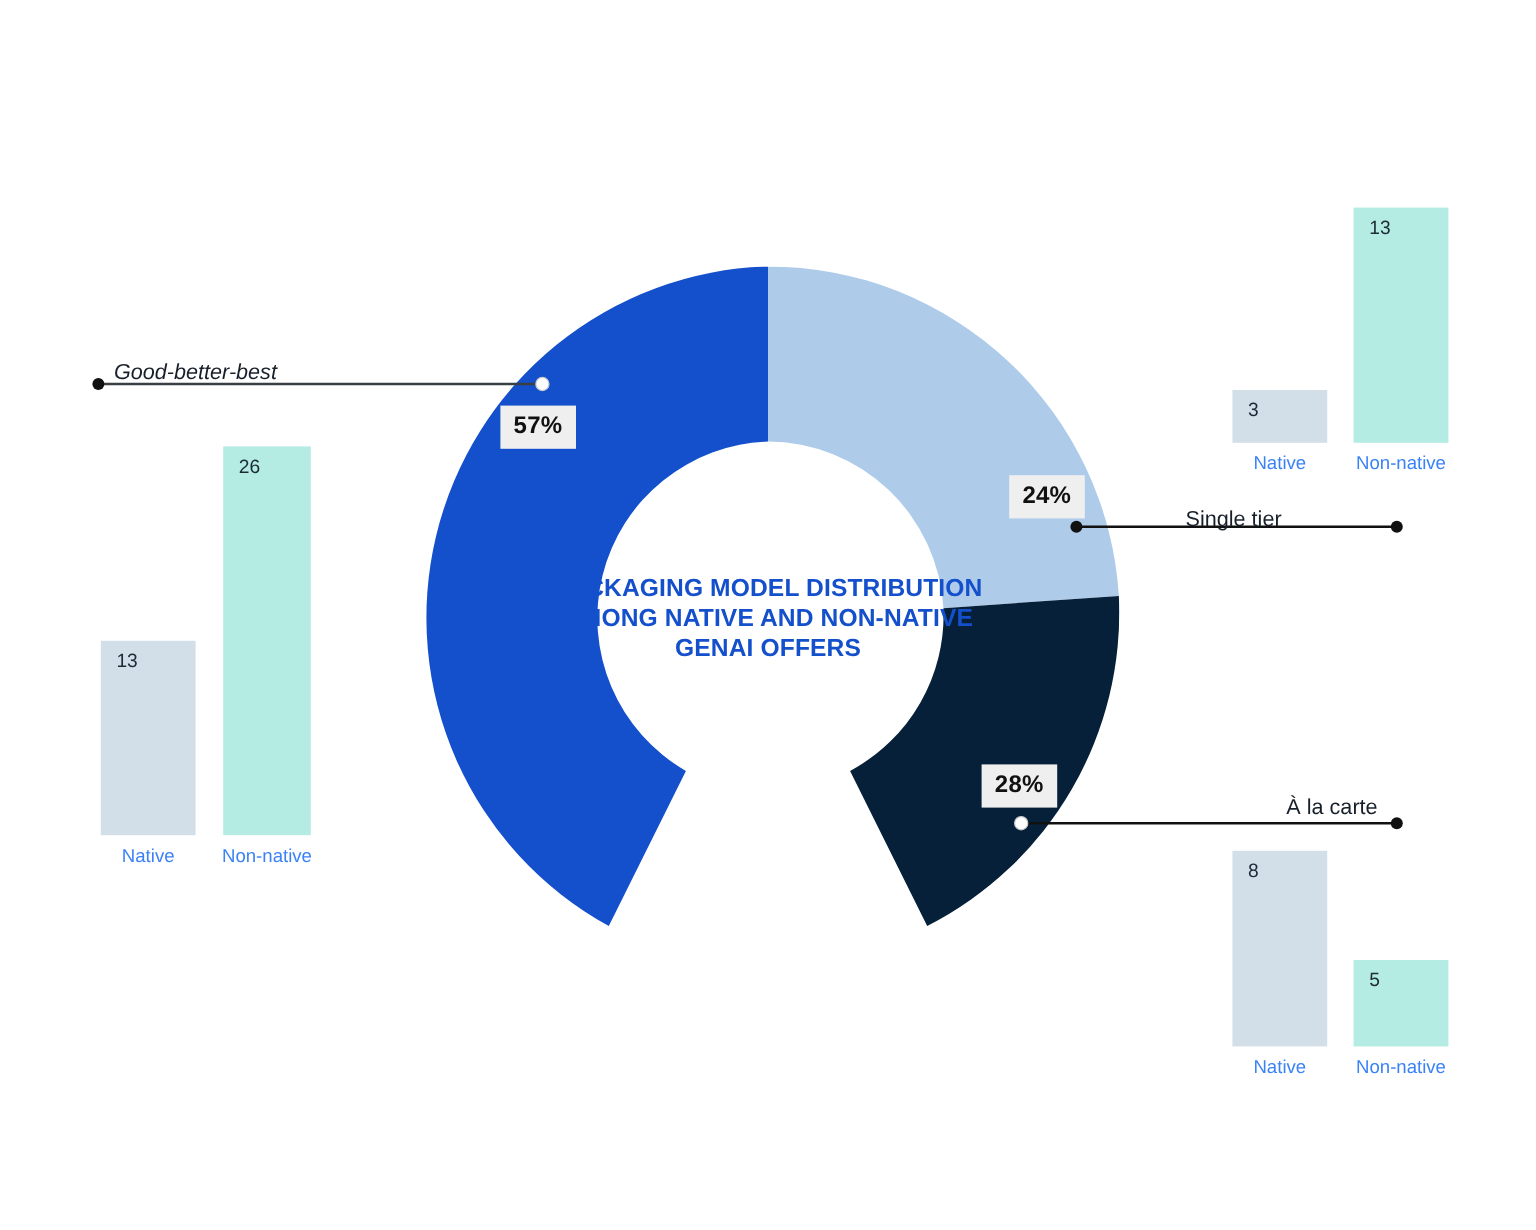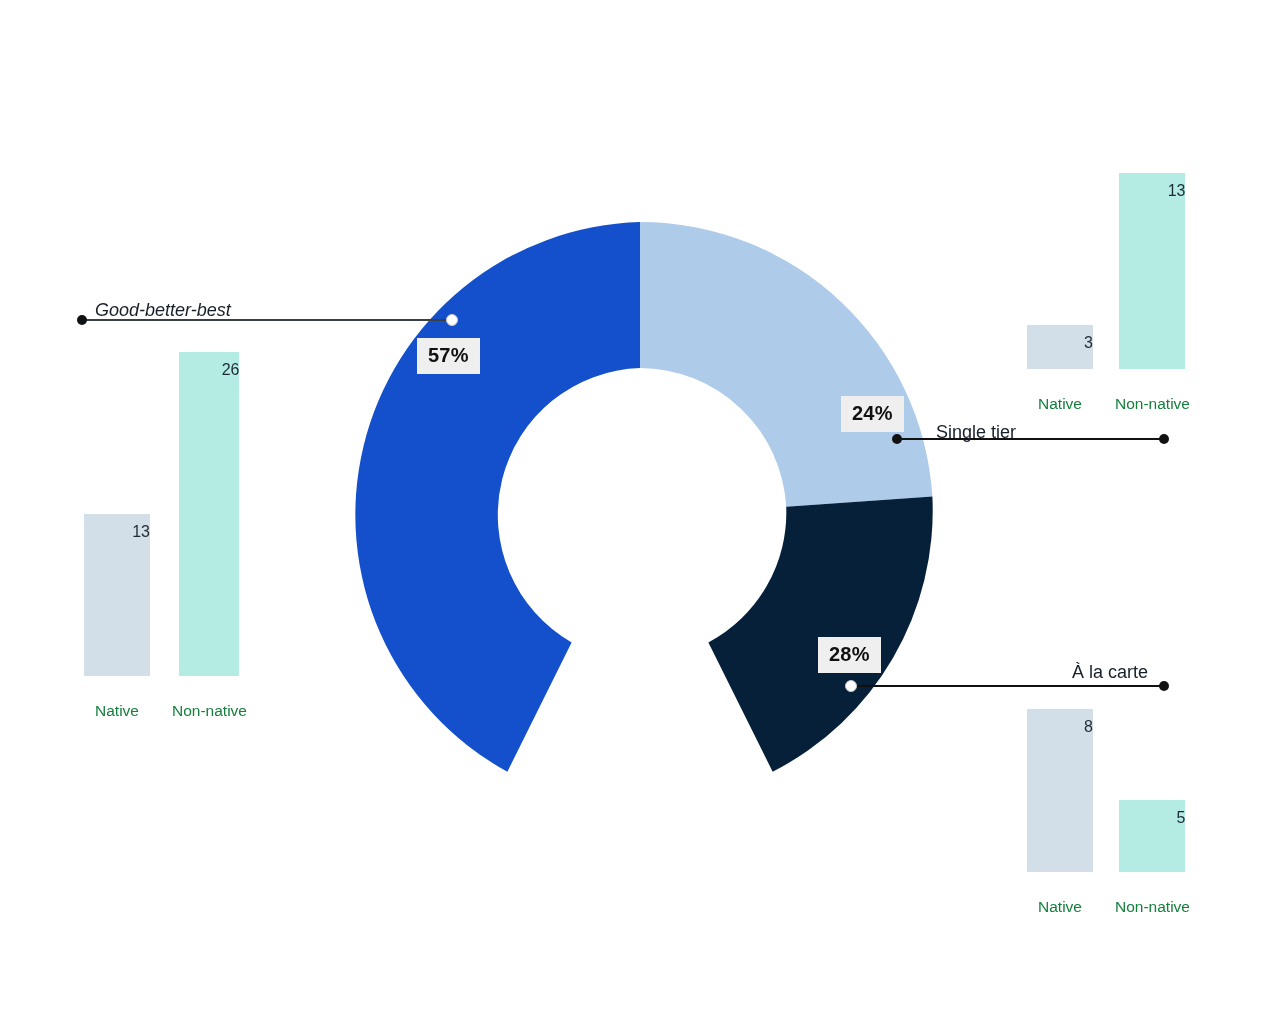--- a/index.html
+++ b/index.html
@@ -69,62 +69,63 @@
     inset: 0;
     pointer-events: none;
   }
   .callout-label {
     position: absolute;
     font-size: 18px;
     color: #17202a;
     white-space: nowrap;
   }
   .lbl-gbb     { left: 95px;   top: 300px; font-style: italic; }
-  .lbl-single  { left: 1016px; top: 422px; transform: translateX(-100%); }
+  .lbl-single  { left: 1068px; top: 422px; transform: translateX(-100%); }
   .lbl-alacarte{ left: 1148px; top: 662px; transform: translateX(-100%); text-align: center; }
 
   
   .bar-group {
     position: absolute;
   }
   .bars-row {
     display: flex;
     align-items: flex-end;
     gap: 22px;
   }
   .bar-col {
     display: flex;
     flex-direction: column;
     align-items: center;
   }
   .bar {
     position: relative;
     width: 66px;
     display: flex;
-    justify-content: flex-end;
+    justify-content: flex-start;
+    padding-left: 13px;
   }
   .bar-value {
     font-size: 16px;
     color: #1d2b36;
     margin-top: 9px;
   }
   .bar-cat {
     font-size: 15.5px;
-    color: #15803d;
-    margin-top: 26px;
+    color: #3b82f6;
+    margin-top: 9px;
     white-space: nowrap;
   }
 
   
   .grp-gbb       { left: 84px;  top: 352px; }
   .grp-single    { left: 1027px; top: 173px; }
   .grp-alacarte  { left: 1027px; top: 709px; }
 
   .grp-gbb .bar-col:nth-child(1) .bar { width: 66px; }
-  .grp-gbb .bar-col:nth-child(2) .bar { width: 60px; }
+  .grp-gbb .bar-col:nth-child(2) .bar { width: 60px; margin-top: 20px; }
 </style>
 </head>
 <body>
 
 <div class="stage">
 
   <div class="donut-wrap">
     <svg class="donut-svg" viewBox="0 0 586 586">
 
       <path fill="#1450cc" d="M 293 0
@@ -138,20 +139,21 @@
                L 439.20 284.80
                A 147 147 0 0 0 293 146
                Z"></path>
 
       <path fill="#06203a" d="M 585.39 274.60
                A 293 293 0 0 1 425.66 549.73
                L 361.40 420.40
                A 147 147 0 0 0 439.20 284.80
                Z"></path>
     </svg>
+    <div class="donut-center-title">PACKAGING MODEL DISTRIBUTION AMONG NATIVE AND NON-NATIVE GENAI OFFERS</div>
   </div>
 
   <div class="pct-chip pct-57">57%</div>
   <div class="pct-chip pct-24">24%</div>
   <div class="pct-chip pct-19">28%</div>
 
   <svg class="leaders" width="1280" height="1025">
 
     <line x1="82" y1="320" x2="452" y2="320" stroke="#3a3f44" stroke-width="2"></line>
     <circle cx="82" cy="320" r="5" fill="#111111"></circle>

